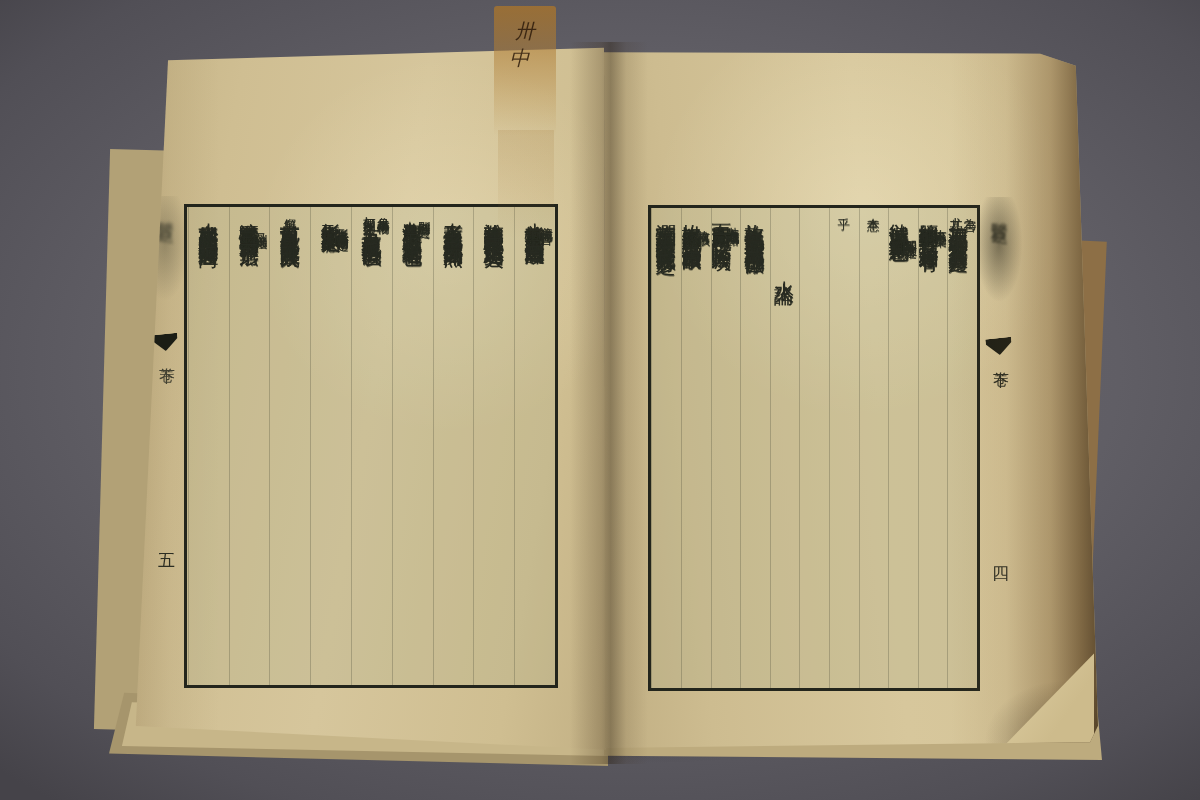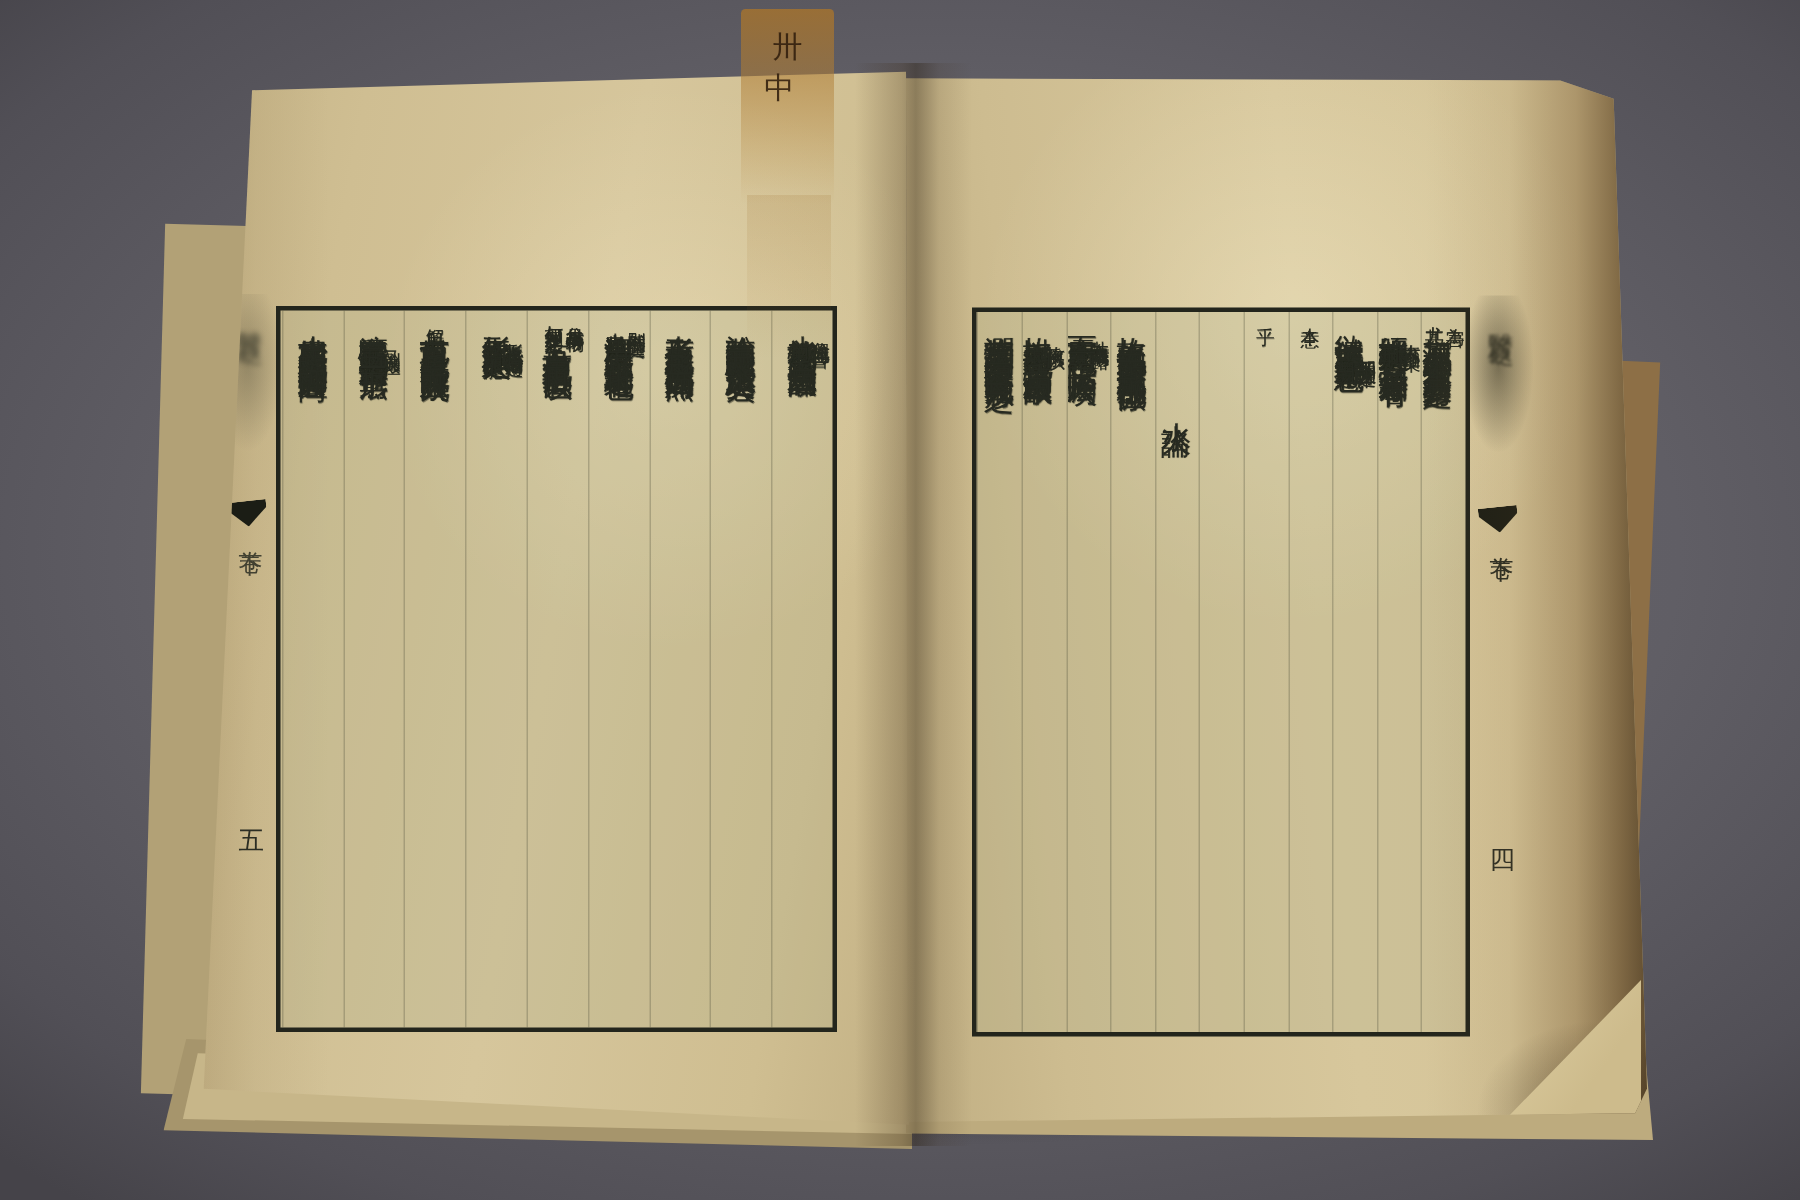--- a/index.html
+++ b/index.html
@@ -79,21 +79,21 @@
   .spine-volume{position:absolute;left:8px;font-size:16px;letter-spacing:2px;}
   .spine-right .spine-volume{top:154px;}
   .spine-left  .spine-volume{top:151px;filter:blur(.5px);opacity:.85;}
   .spine-folio{position:absolute;left:8px;font-size:17px;}
   .spine-right .spine-folio{top:348px;}
   .spine-left  .spine-folio{top:336px;}
   
   .tab{left:494px;top:6px;width:62px;height:130px;border-radius:3px;
     background:linear-gradient(180deg, rgba(168,116,44,.8) 0%, rgba(176,126,54,.55) 35%, rgba(184,138,66,.28) 70%, rgba(184,138,66,0) 100%);}
   .tab-label{display:block;text-align:center;padding-top:12px;font-size:20px;
-    letter-spacing:11px;text-indent:11px;color:rgba(48,30,12,.88);filter:blur(.3px);}
+    letter-spacing:11px;text-indent:11px;color:rgba(48,30,12,.88);filter:blur(.3px);font-style:italic;}
   .stain{left:498px;top:130px;width:56px;height:110px;
     background:linear-gradient(180deg, rgba(160,115,50,.18), rgba(160,115,50,0));}
 </style>
 </head>
 <body>
 
 <div class="scene">
 
   <div class="abs book-shadow"></div>
 

